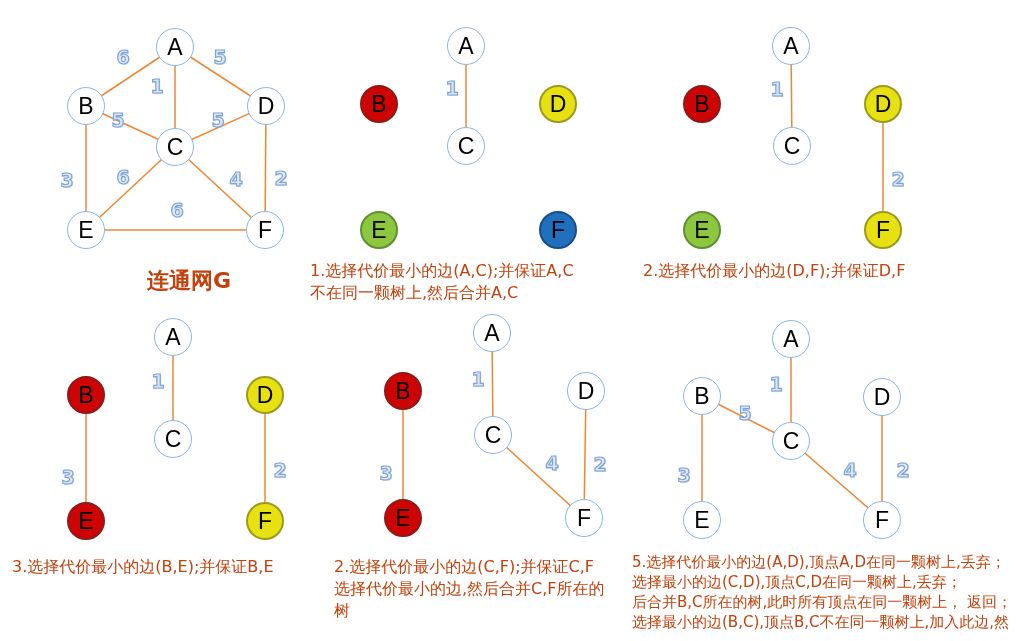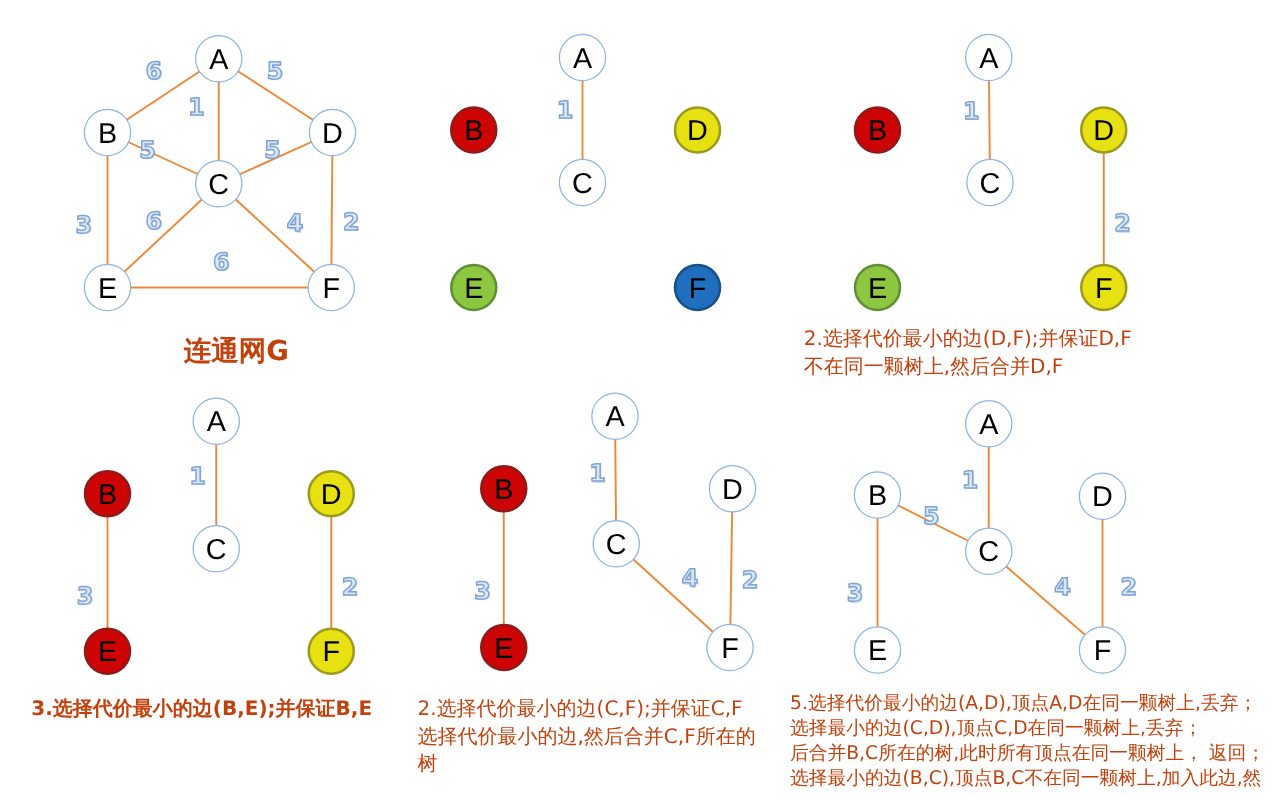--- a/index.html
+++ b/index.html
@@ -22,21 +22,21 @@
     font-family:"DejaVu Sans", sans-serif;
     -webkit-text-fill-color:#dce8f8;
     -webkit-text-stroke:1.2px #7fa3d4;
     text-shadow:1px 1px 0 rgba(127,163,212,.35);
   }
   .cap{position:absolute;z-index:4;color:#c2410c;font-family:"DejaVu Sans", sans-serif;}
   .cap.title{left:130px;top:266px;width:118px;text-align:center;font-size:22px;font-weight:600;}
   .cap.step{font-size:16px;line-height:22px;}
   #cap1{left:310px;top:260px;}
   #cap2{left:643px;top:260px;}
-  #cap3{left:25px;top:556px;font-weight:bold;}
+  #cap3{left:12px;top:556px;}
   #cap4{left:334px;top:556px;}
   #cap5{left:632px;top:552px;font-size:15px;line-height:20px;}
 </style>
 </head>
 <body>
 
 <div id="stage">
   <svg id="edge-layer" width="1026" height="641">
       <line x1="175" y1="47" x2="86" y2="106" stroke="#ED8733" stroke-width="1.5"></line>
       <line x1="175" y1="47" x2="266" y2="106" stroke="#ED8733" stroke-width="1.5"></line>
@@ -125,24 +125,27 @@
       <div class="node" style="left: 791px; top: 441px; background: rgb(255, 255, 255); border: 1.6px solid rgb(141, 180, 226);">C</div>
       <div class="node" style="left: 882px; top: 397px; background: rgb(255, 255, 255); border: 1.6px solid rgb(141, 180, 226);">D</div>
       <div class="node" style="left: 702px; top: 520px; background: rgb(255, 255, 255); border: 1.6px solid rgb(141, 180, 226);">E</div>
       <div class="node" style="left: 882px; top: 520px; background: rgb(255, 255, 255); border: 1.6px solid rgb(141, 180, 226);">F</div>
     </div>
 
   <div class="cap title">
     <span>连通网G</span>
   </div>
 
+  <div class="cap step" id="cap1">
+    <div class="cap-line">1.选择代价最小的边(A,C);并保证A,C</div>
+    <div class="cap-line">不在同一颗树上,然后合并A,C</div>
+  </div>
 
   <div class="cap step" id="cap2">
     <div class="cap-line">2.选择代价最小的边(D,F);并保证D,F</div>
-    <div class="cap-line">不在同一颗树上,然后合并D,F</div>
   </div>
 
   <div class="cap step" id="cap3">
     <div class="cap-line">3.选择代价最小的边(B,E);并保证B,E</div>
   </div>
 
   <div class="cap step" id="cap4">
     <div class="cap-line">2.选择代价最小的边(C,F);并保证C,F</div>
     <div class="cap-line">选择代价最小的边,然后合并C,F所在的</div>
     <div class="cap-line">树</div>

